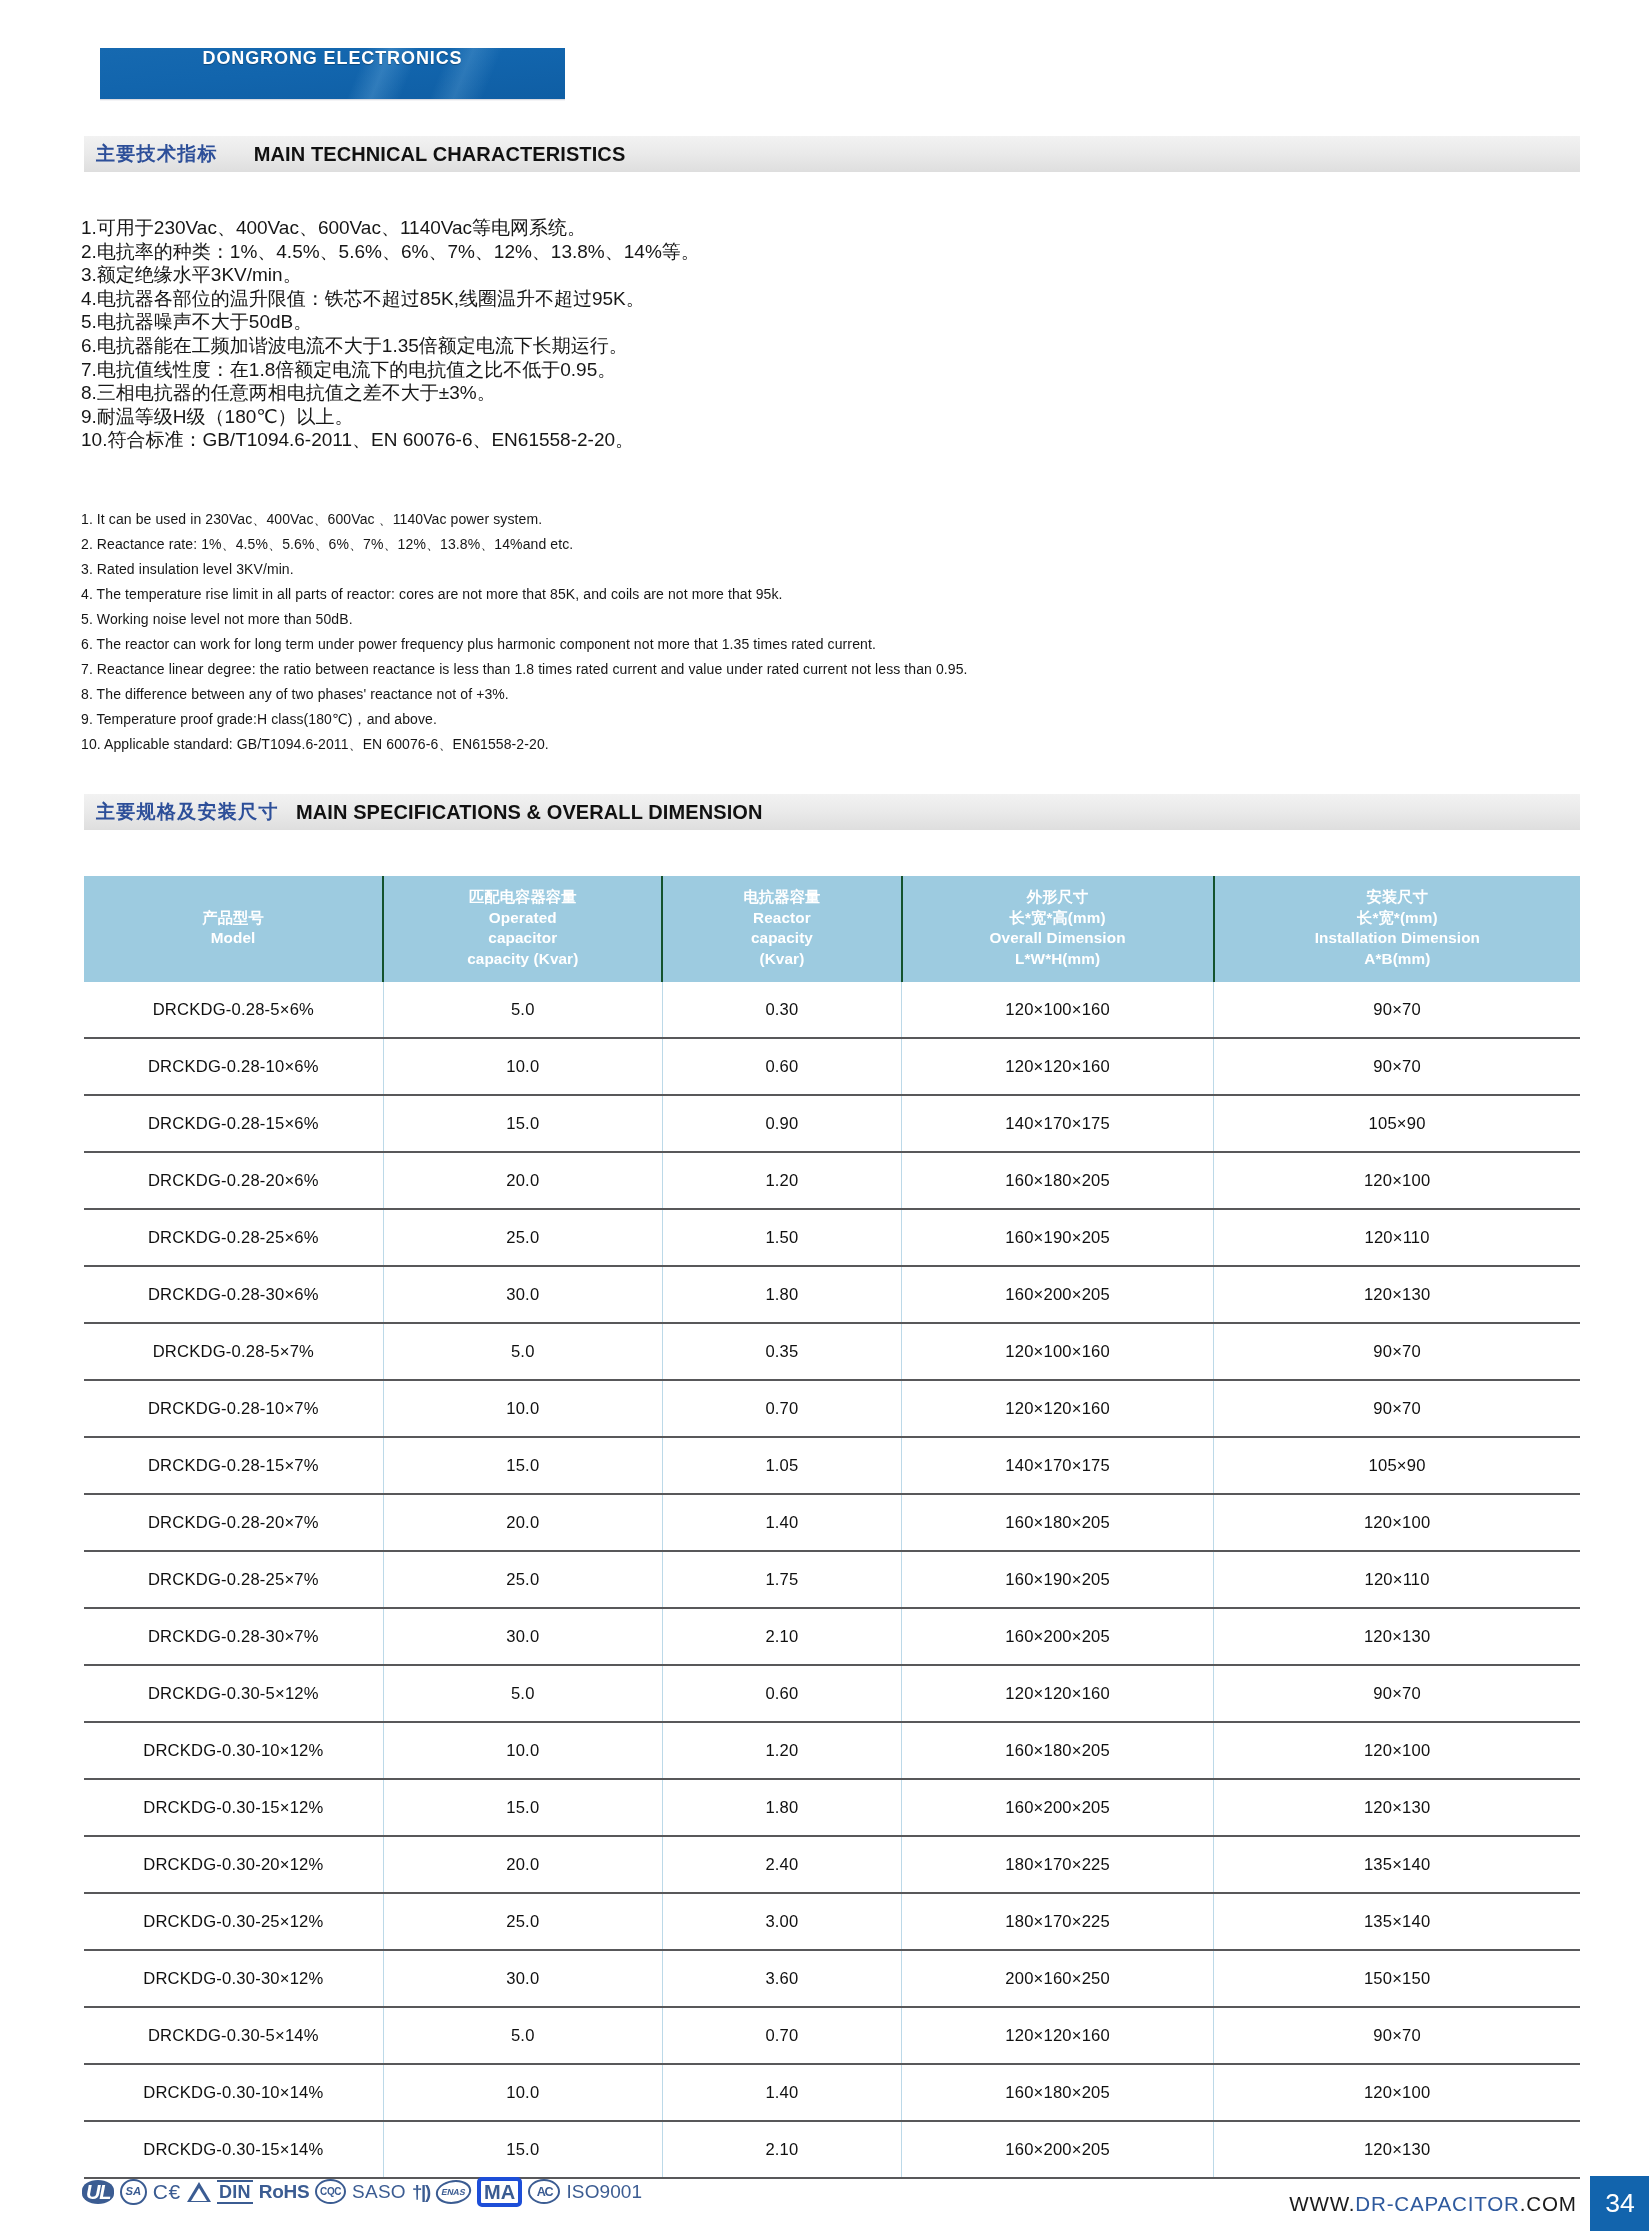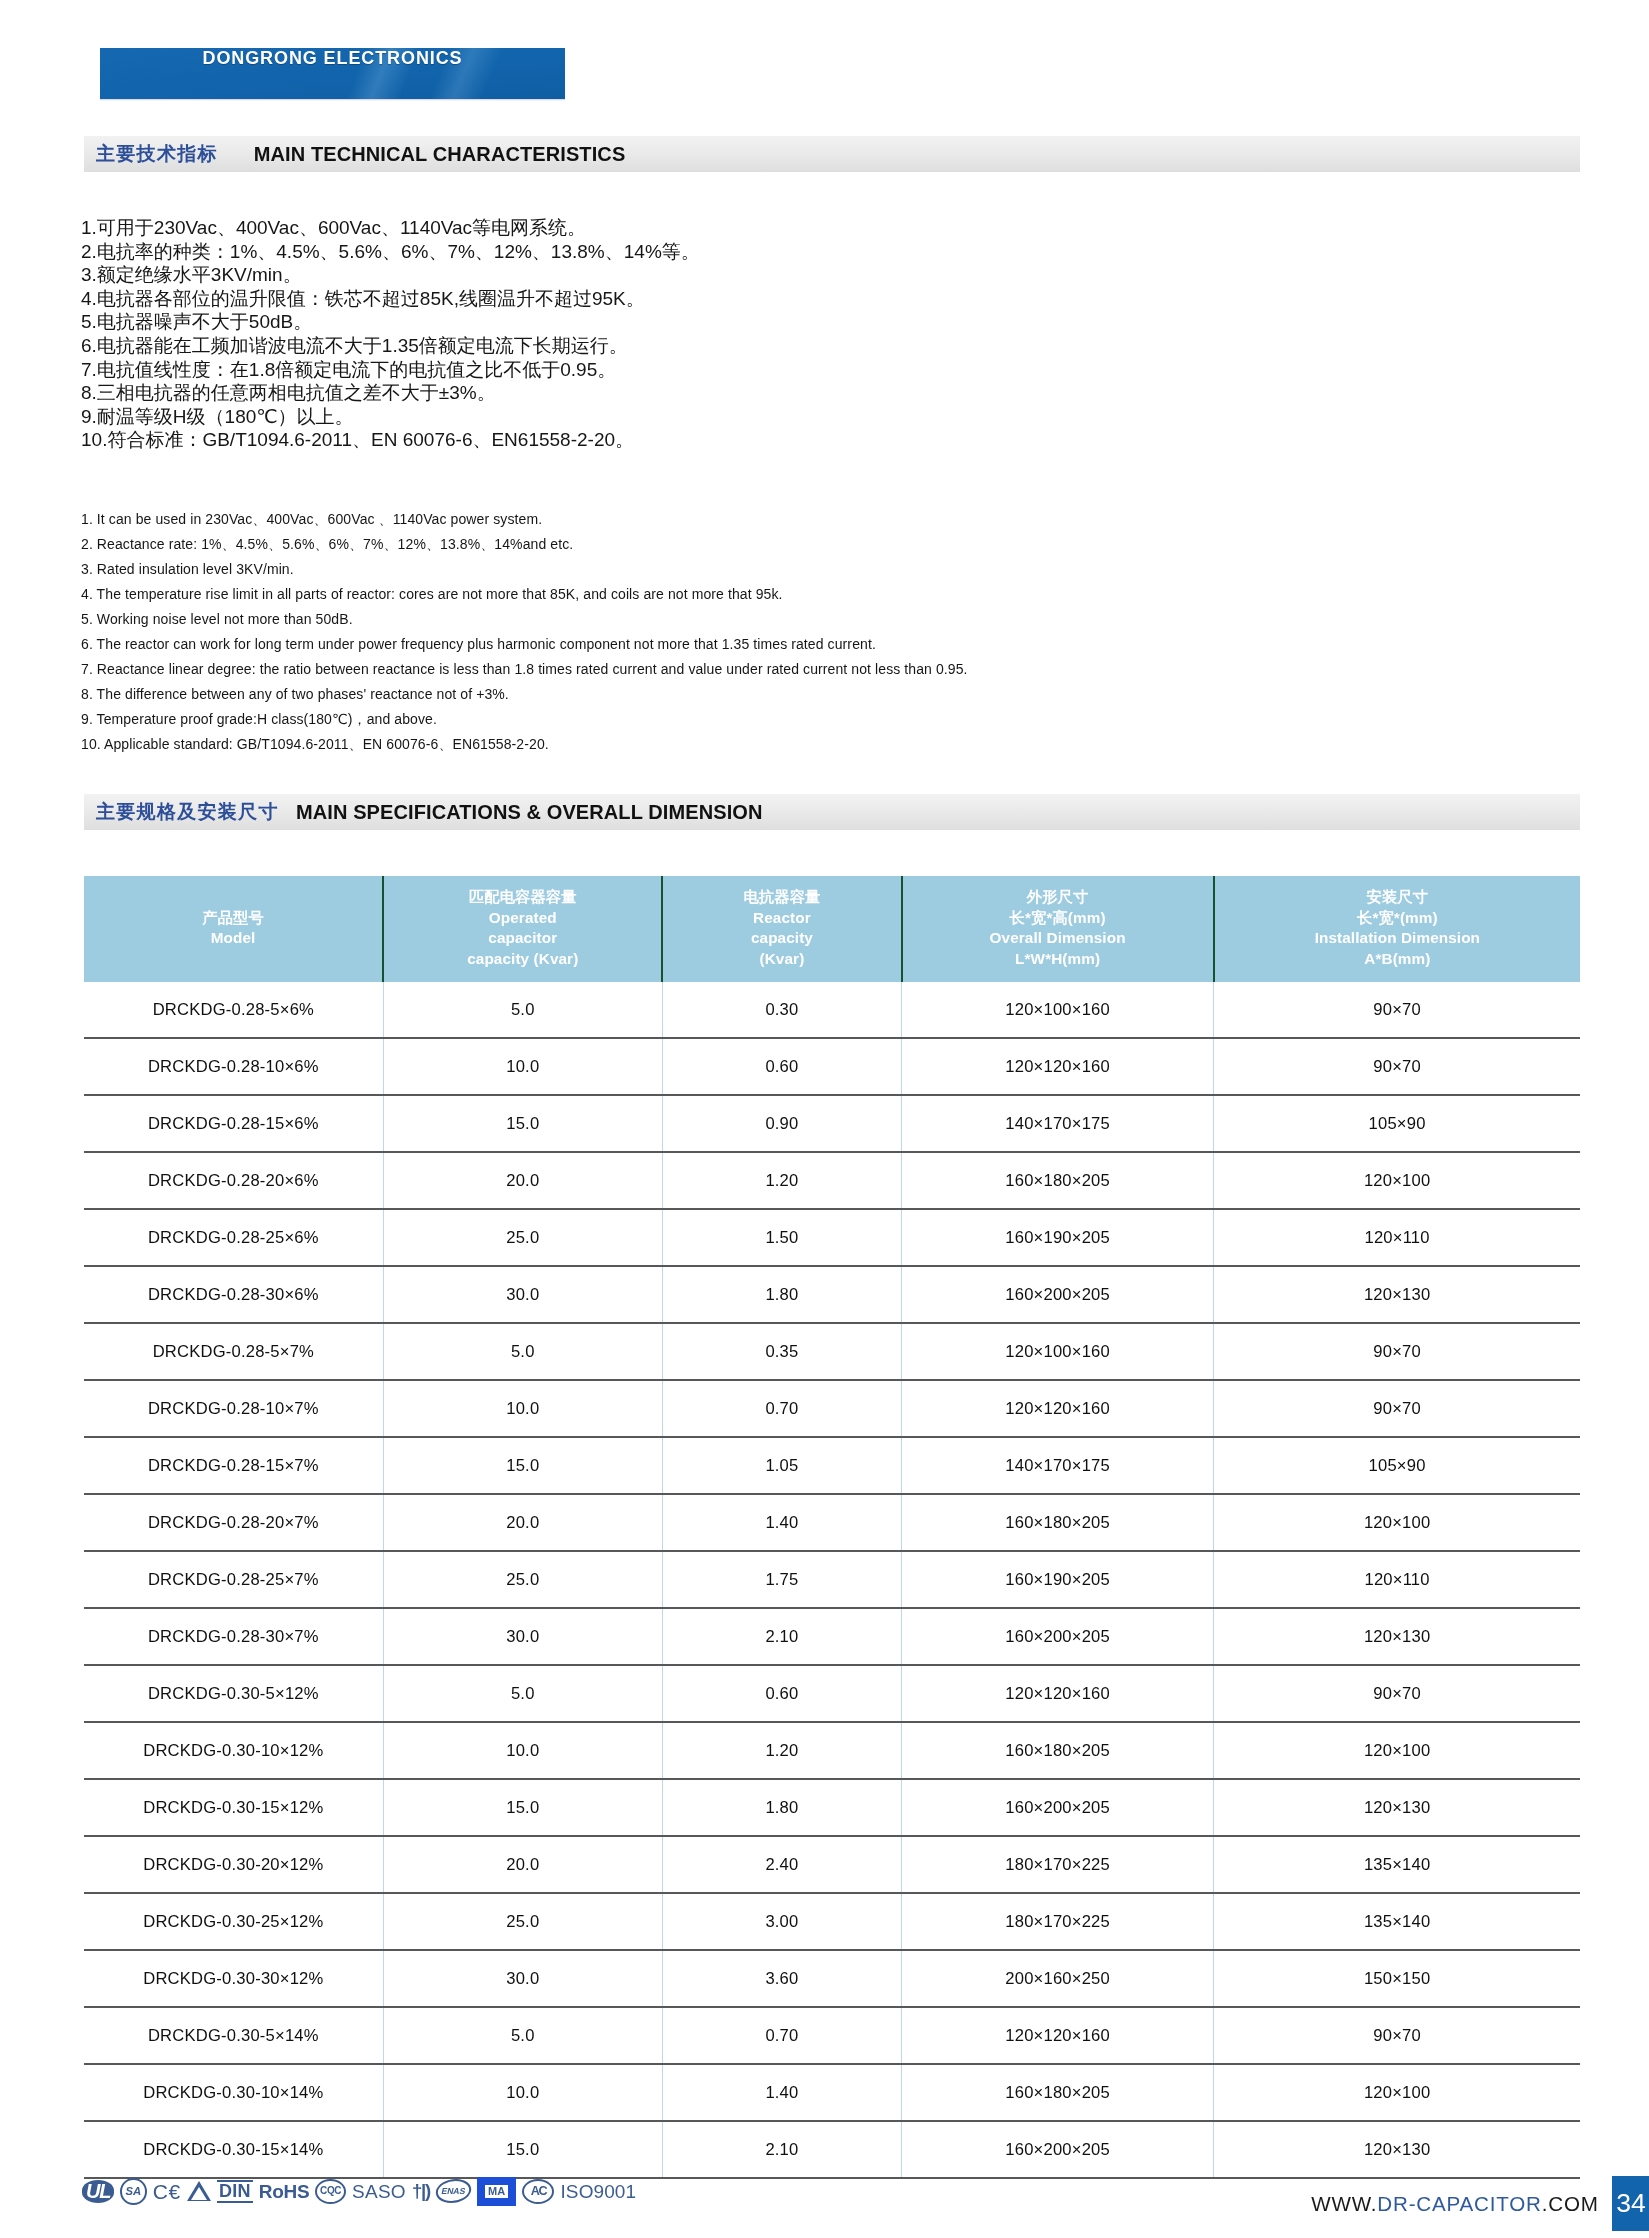--- a/index.html
+++ b/index.html
@@ -266,23 +266,23 @@
   .cert-saso { font-size: 19px; font-weight: normal; letter-spacing: 0.3px; }
   .cert-mark { font-size: 18.6px; letter-spacing: -1.3px; }
   .cert-enas {
     width: 31px; height: 20px;
     border: 2px solid #3b5c92;
     border-radius: 50%;
     font-size: 8.6px;
     transform: skewX(-12deg);
   }
   .cert-ma {
-    border: 8px solid #1d4ed8;
-    border-radius: 0;
-    font-size: 11px;
+    border: 4px solid #1d4ed8;
+    border-radius: 5px;
+    font-size: 20px;
     padding: 0.7px 3.3px;
   }
   .cert-ac {
     width: 28px; height: 21px;
     border: 2px solid #3b5c92;
     border-radius: 50%;
     font-size: 12.6px;
     letter-spacing: -1.3px;
   }
   .cert-iso { font-size: 19px; font-weight: normal; letter-spacing: 0.1px; }
@@ -296,21 +296,21 @@
   }
   .site {
     font-size: 20.6px;
     letter-spacing: 0.8px;
     color: #1a1a1a;
     margin-right: 13.3px;
     white-space: nowrap;
   }
   .site .domain { color: #2f5a9e; }
   .page-num {
-    width: 38px;
+    width: 60px;
     height: 55px;
     background: #1264ad;
     color: #fff;
     font-size: 26.6px;
     display: flex;
     align-items: center;
     justify-content: center;
   }
 </style>
 </head>

